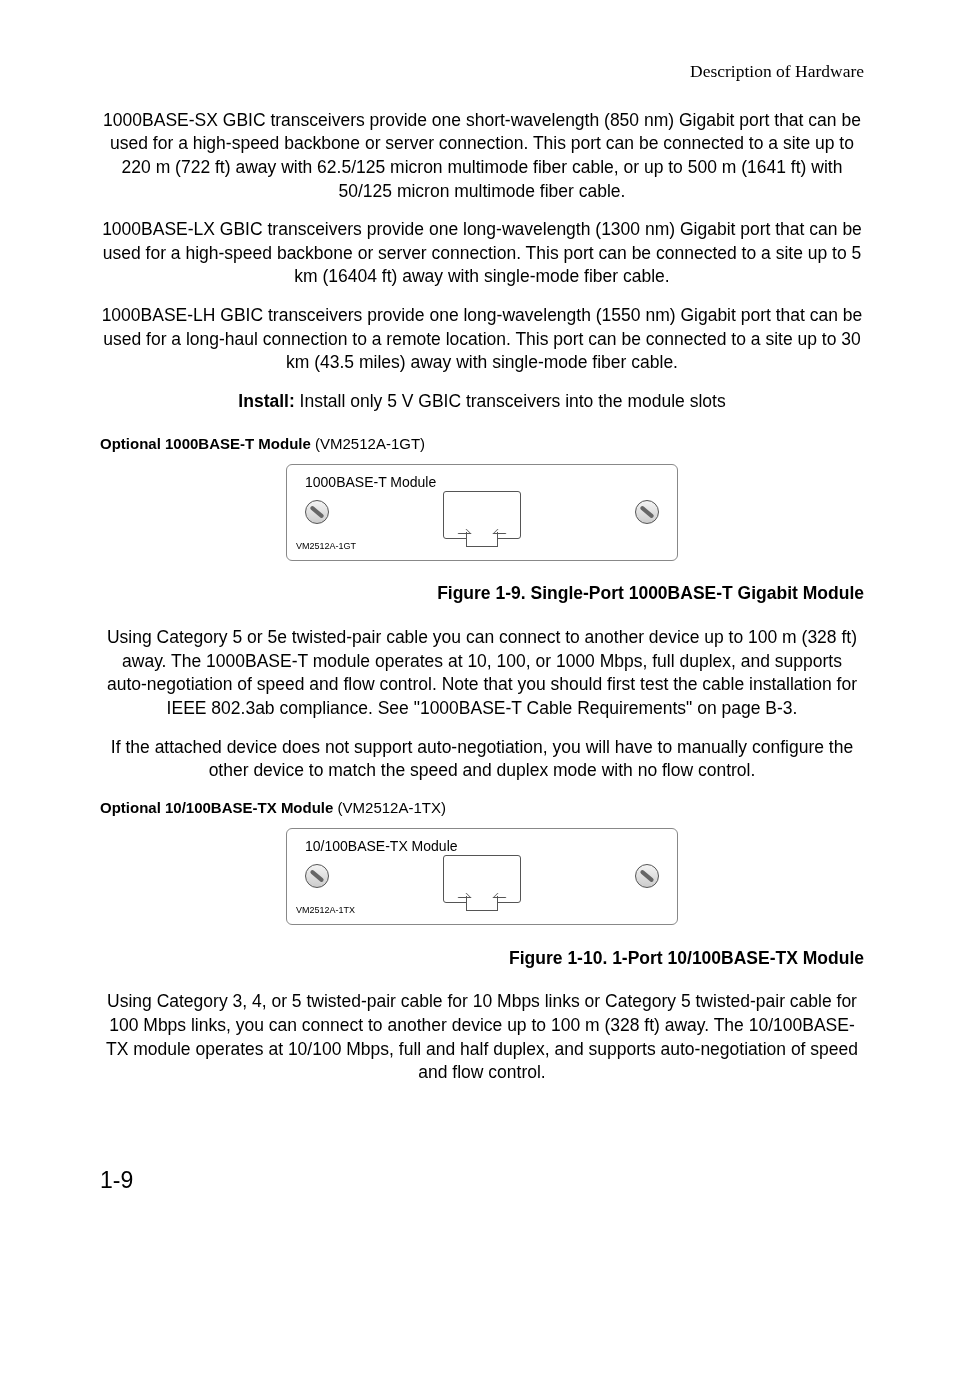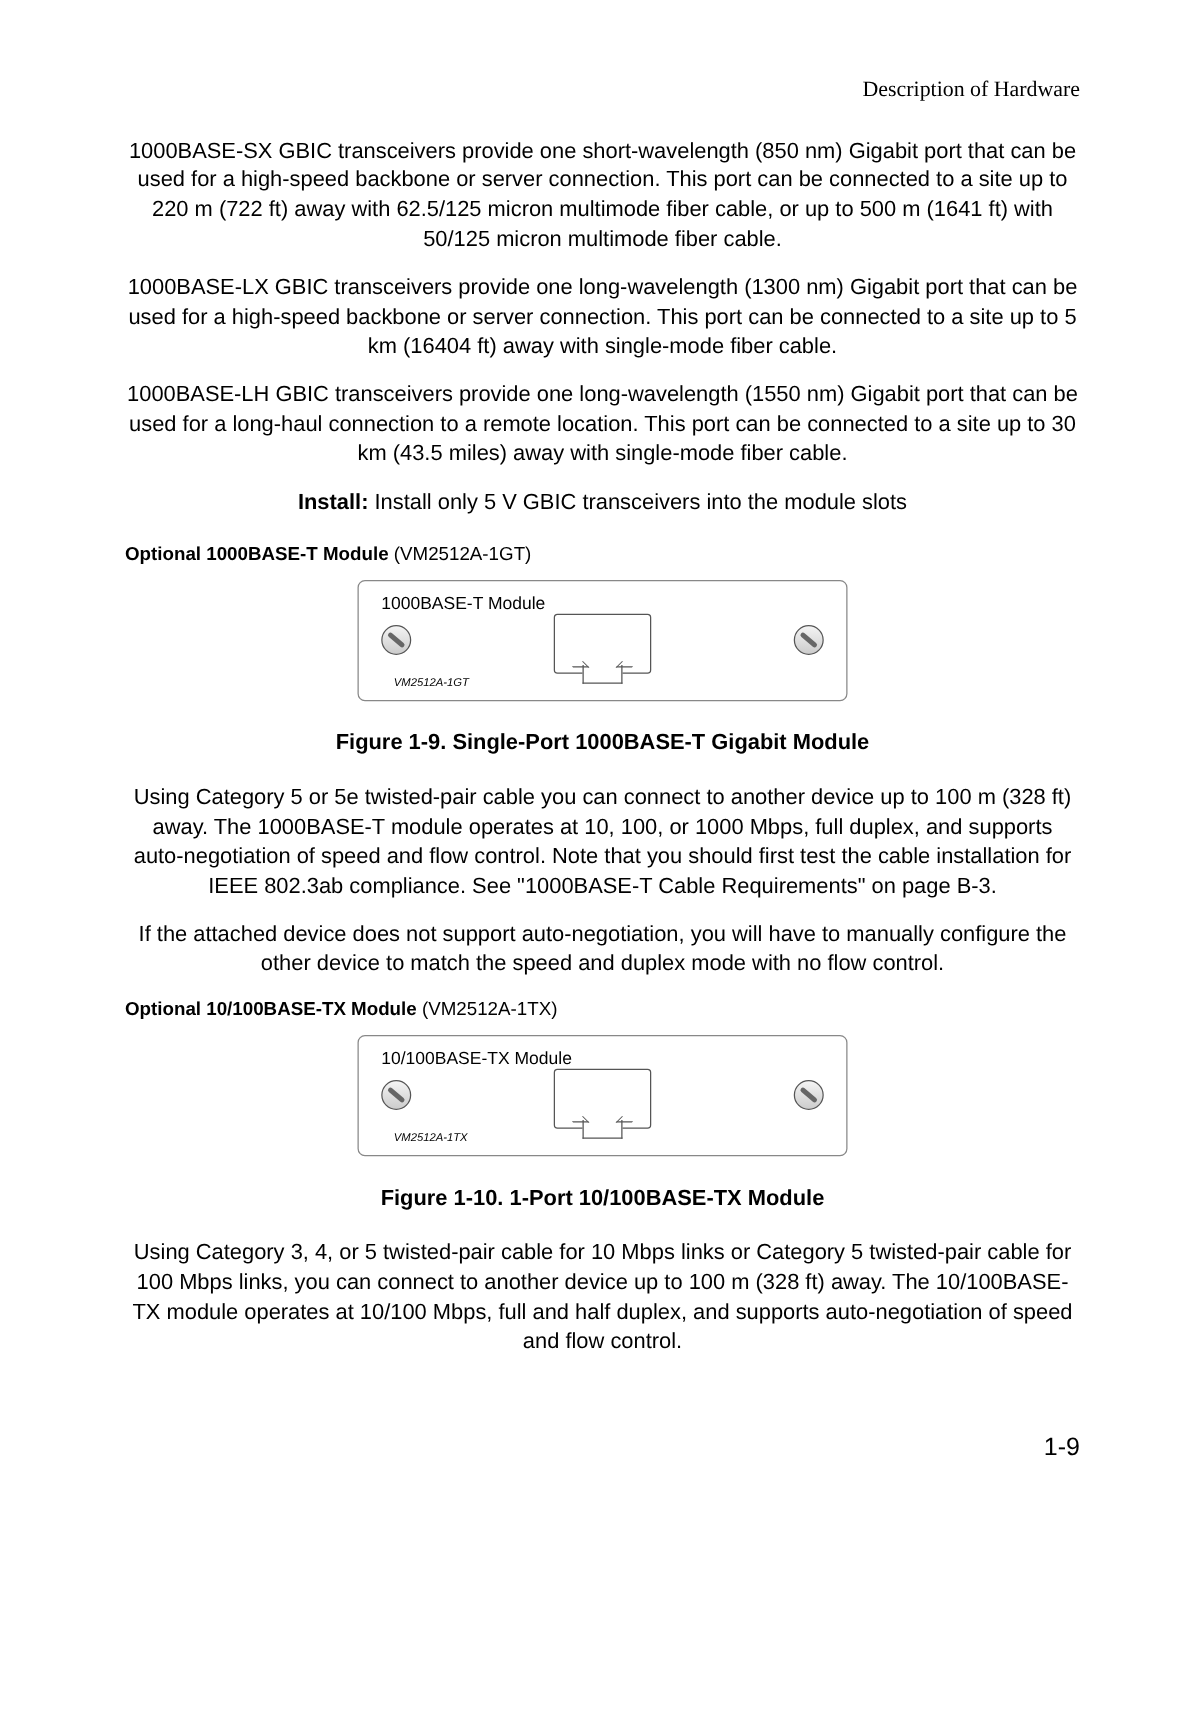--- a/index.html
+++ b/index.html
@@ -51,23 +51,22 @@
   }
   .module-label {
     position: absolute;
     top: 8px;
     left: 18px;
     font-size: 14px;
   }
   .module-partno {
     position: absolute;
     bottom: 8px;
-    left: 28px;
+    left: 9px;
     font-size: 9px;
-    font-style: italic;
   }
   .screw {
     position: absolute;
     width: 24px;
     height: 24px;
     border: 1.5px solid #555;
     border-radius: 50%;
     background: linear-gradient(to bottom, #f4f4f4, #ccc);
     box-sizing: border-box;
     top: 35px;
@@ -129,29 +128,29 @@
     position:absolute;
     right:-11px;
     top:-3px;
     width:12px;
     height:4px;
     border-bottom:1.5px solid #555;
     border-left:1.5px solid #555;
     transform: skewX(-45deg);
   }
   .figure-caption {
-    text-align: center;
+    text-align: right;
     font-weight: bold;
     font-size: 17.5px;
     margin: 15px 0 20px 0;
   }
   .page-num {
-    text-align: right;
-    font-size: 20px;
-    margin-top: 60px;
+    text-align: left;
+    font-size: 23px;
+    margin-top: 80px;
   }
 </style>
 </head>
 <body>
 
 <div class="header">Description of Hardware</div>
 
 <p>1000BASE-SX GBIC transceivers provide one short-wavelength (850 nm) Gigabit port that can be used for a high-speed backbone or server connection. This port can be connected to a site up to 220 m (722 ft) away with 62.5/125 micron multimode fiber cable, or up to 500 m (1641 ft) with 50/125 micron multimode fiber cable.</p>
 <p>1000BASE-LX GBIC transceivers provide one long-wavelength (1300 nm) Gigabit port that can be used for a high-speed backbone or server connection. This port can be connected to a site up to 5 km (16404 ft) away with single-mode fiber cable.</p>
 <p>1000BASE-LH GBIC transceivers provide one long-wavelength (1550 nm) Gigabit port that can be used for a long-haul connection to a remote location. This port can be connected to a site up to 30 km (43.5 miles) away with single-mode fiber cable.</p>

